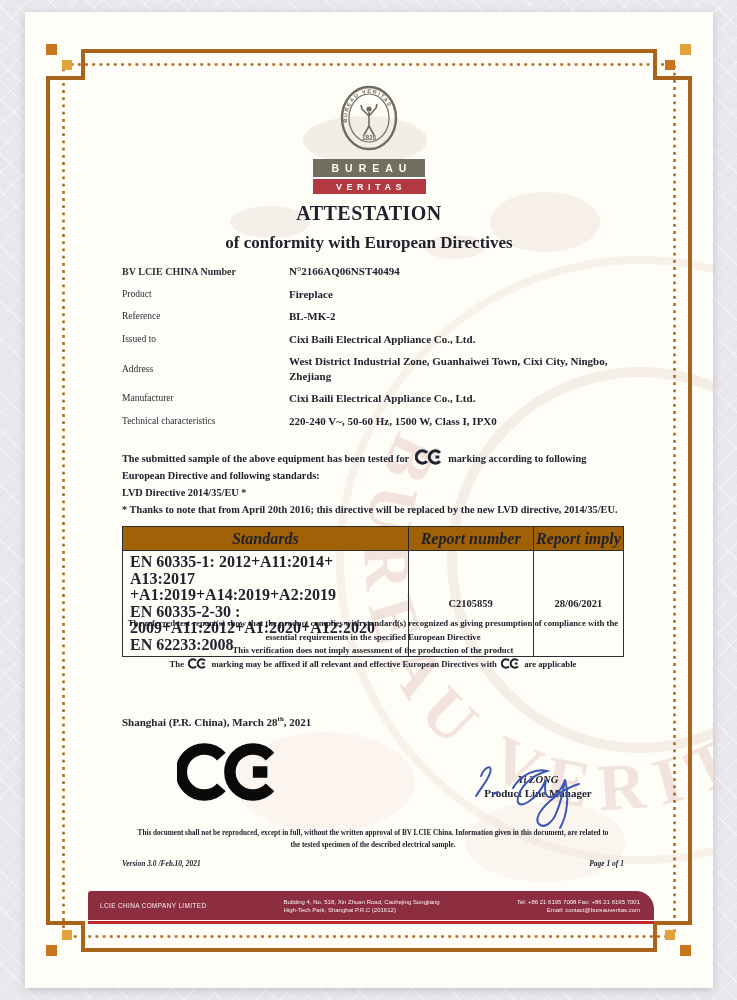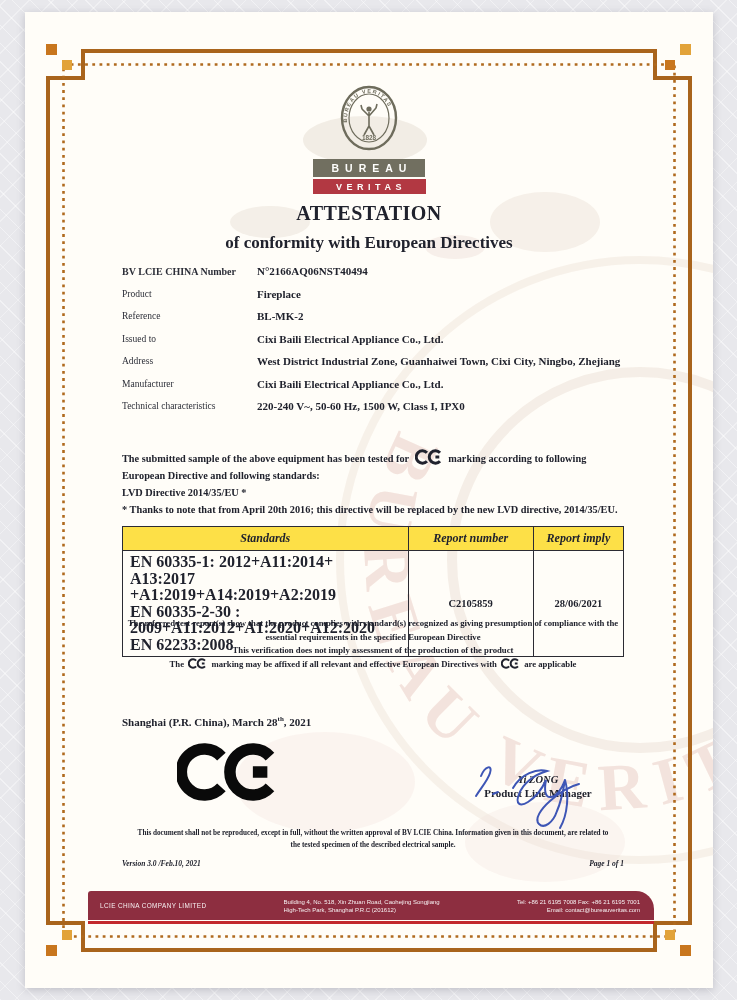--- a/index.html
+++ b/index.html
@@ -27,28 +27,28 @@
   .wordmark span{font-family:"Liberation Sans",sans-serif;font-weight:bold;font-size:10.5px;letter-spacing:6px;color:#fdfdfb;text-indent:6px;}
   .wordmark2{margin-top:2px;width:113px;height:15px;background:#b23842;display:flex;align-items:center;justify-content:center;}
   .wordmark2 span{font-family:"Liberation Sans",sans-serif;font-weight:bold;font-size:9px;letter-spacing:4.5px;color:#fdfdfb;text-indent:4px;}
   
   .title{position:absolute;left:0;right:0;top:190px;text-align:center;font-size:20px;font-weight:bold;letter-spacing:.5px;}
   .subtitle{position:absolute;left:0;right:0;top:221px;text-align:center;font-size:17px;font-weight:bold;}
   .fields{position:absolute;left:97px;top:252px;width:502px;}
   .frow{display:flex;align-items:center;margin-bottom:8px;min-height:14px;}
   .flabel{width:135px;flex:none;font-size:9.5px;color:#2c2e38;}
   .flabel.b{font-weight:bold;font-size:10px;}
-  .fvalue{font-weight:bold;font-size:11px;line-height:14.5px;}
+  .fvalue{font-weight:bold;font-size:11px;line-height:14.5px;margin-left:32px;}
   
   .statement{position:absolute;left:97px;top:437px;width:502px;font-weight:bold;font-size:10.3px;line-height:17px;}
   .ce-inline{display:inline-block;vertical-align:-3px;margin:0 3px;}
   
   .stdtable{position:absolute;left:97px;top:514px;width:502px;border-collapse:collapse;}
   .stdtable th,.stdtable td{border:1.6px solid #2b2b33;}
-  .stdtable th{background:#fde047;font-style:italic;font-weight:bold;font-size:12px;height:21px;text-align:center;}
+  .stdtable th{background:#a16207;font-style:italic;font-weight:bold;font-size:16px;height:21px;text-align:center;}
   .std-cell{padding:3px 7px;font-weight:bold;font-size:16px;line-height:16.5px;text-align:left;margin-top:44px;}
   .num-cell{text-align:center;font-weight:bold;font-size:10.5px;}
   
   .conclusion{position:absolute;left:85px;top:605px;width:526px;text-align:center;font-weight:bold;font-size:8.7px;line-height:13.5px;}
   .ce-tiny{display:inline-block;vertical-align:-2px;margin:0 2px;}
   
   .place-date{position:absolute;left:97px;top:703px;font-weight:bold;font-size:11px;}
   .big-ce{position:absolute;left:152px;top:730px;}
   .signatory{position:absolute;left:408px;top:718px;width:210px;text-align:center;margin-top:44px;}
   .sig-name{font-weight:bold;font-style:italic;font-size:10.5px;}

